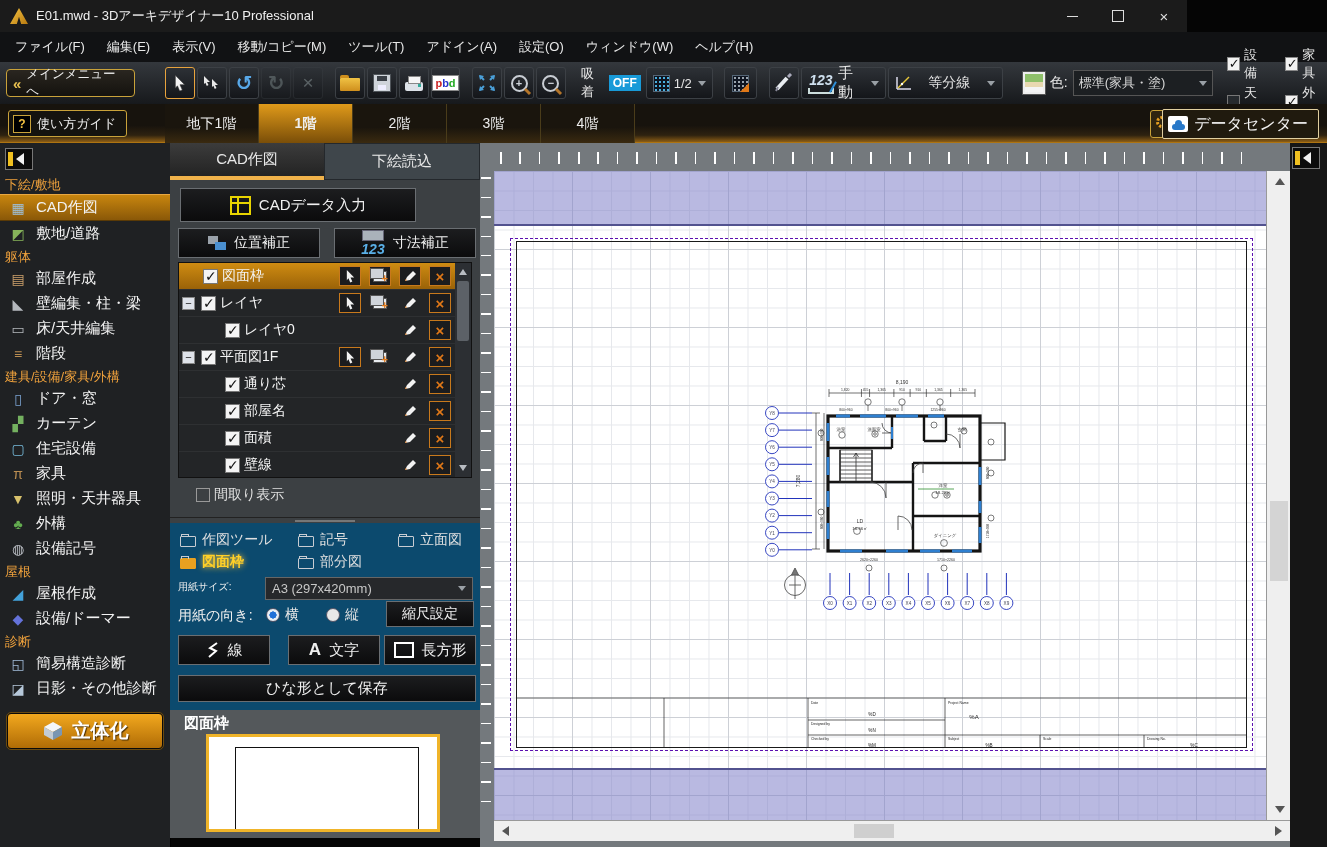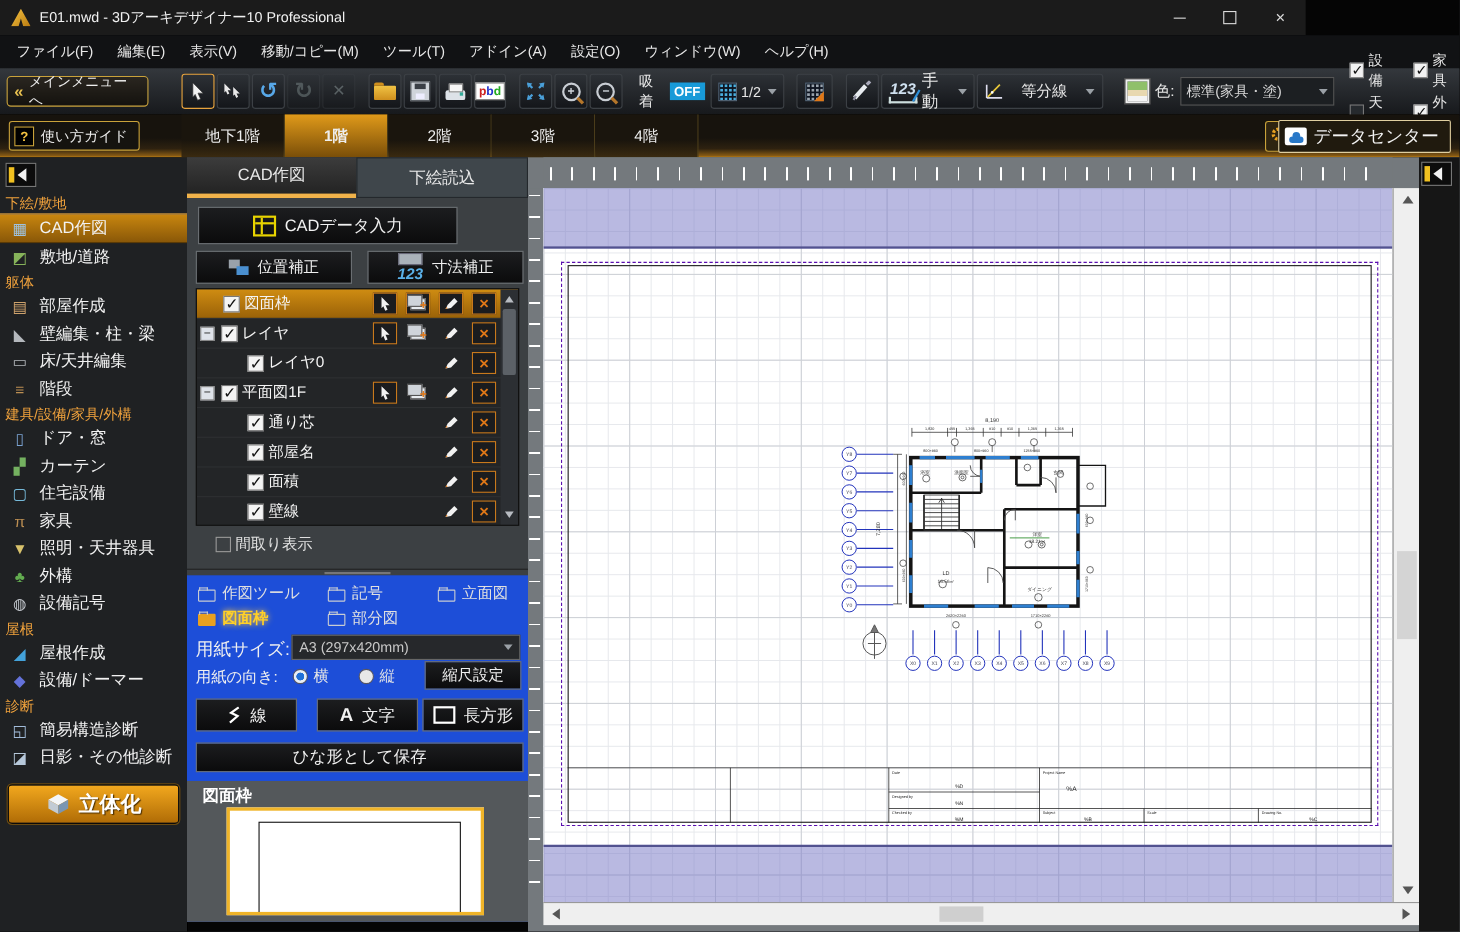--- a/index.html
+++ b/index.html
@@ -147,21 +147,21 @@
   .dupicon:before{content:"";position:absolute;left:-4px;top:-4px;width:12px;height:9px;background:#cfd4da;border:1px solid #555;}
   .dupicon:after{content:"+";position:absolute;right:-2px;bottom:-3px;color:#e07818;font-size:11px;font-weight:bold;}
   .lscroll{position:absolute;right:0;top:0;width:16px;height:100%;background:#2c2f33;}
   .lthumb{position:absolute;left:2px;top:18px;width:12px;height:60px;background:#5c6167;border-radius:2px;}
   .sarr{position:absolute;left:4px;width:0;height:0;border-left:4px solid transparent;border-right:4px solid transparent;}
   .sarr.up{top:6px;border-bottom:6px solid #b8bcc2;}
   .sarr.dn{bottom:6px;border-top:6px solid #b8bcc2;}
   .madrow{position:absolute;left:8px;top:339px;width:294px;height:26px;display:flex;align-items:center;}
   .splitter{position:absolute;left:0;top:374px;width:310px;height:6px;border-top:1px solid #222;border-bottom:1px solid #555;}
   .splitter:after{content:"";position:absolute;left:125px;top:2px;width:60px;height:2px;background:#777;}
-  .lowzone{position:absolute;left:0;top:380px;width:310px;height:315px;background:#1d4ed8;}
+  .lowzone{position:absolute;left:0;top:380px;width:310px;height:315px;background:#0c4a6e;}
   .cat{position:absolute;display:flex;align-items:center;gap:6px;font-size:14px;color:#e0e0e0;}
   .folders{width:14px;height:9px;border:1px solid #c8ccd2;border-radius:1px;position:relative;margin-top:2px;}
   .folders:before{content:"";position:absolute;top:-3px;left:0;width:6px;height:2px;border:1px solid #c8ccd2;border-bottom:none;}
   .folders.on{background:#e8a020;border-color:#e8a020;}
   .cat.on span.catlabel{color:#ffd028;font-weight:bold;text-shadow:0 0 6px #ffc83a;}
   .selbox{background:#26282b;border:1px solid #666;color:#c8c8c8;font-size:13px;display:flex;align-items:center;
           justify-content:space-between;padding:0 6px;box-sizing:border-box;}
   .radio{width:14px;height:14px;border-radius:50%;background:#e8e8e8;border:1px solid #556;box-sizing:border-box;}
   .radio.on{background:radial-gradient(#2070d8 0 40%,#e8eef5 45%);}
   .zig{stroke:#fff;stroke-width:2;fill:none;}
@@ -650,21 +650,21 @@
       </div>
     <div class="cat on" style="left:10px;top:30px">
         <span class="folders on"></span>
         <span class="catlabel">図面枠</span>
       </div>
     <div class="cat" style="left:128px;top:30px">
         <span class="folders"></span>
         <span class="catlabel">部分図</span>
       </div>
 
-    <span class="abs" style="left:8px;top:57px;font-size:16px;color:#f0f0f0">用紙サイズ:</span>
+    <span class="abs" style="left:8px;top:57px;font-size:10px;color:#f0f0f0">用紙サイズ:</span>
     <div class="selbox abs" style="left:95px;top:54px;width:208px;height:23px">
       <span>A3 (297x420mm)</span>
       <div class="ddarrow"></div>
     </div>
 
     <span class="abs" style="left:8px;top:84px;font-size:14px;color:#f0f0f0">用紙の向き:</span>
     <div class="flex abs" style="left:96px;top:83px;gap:5px">
       <span class="radio on"></span>
       <span style="font-size:14px">横</span>
     </div>

